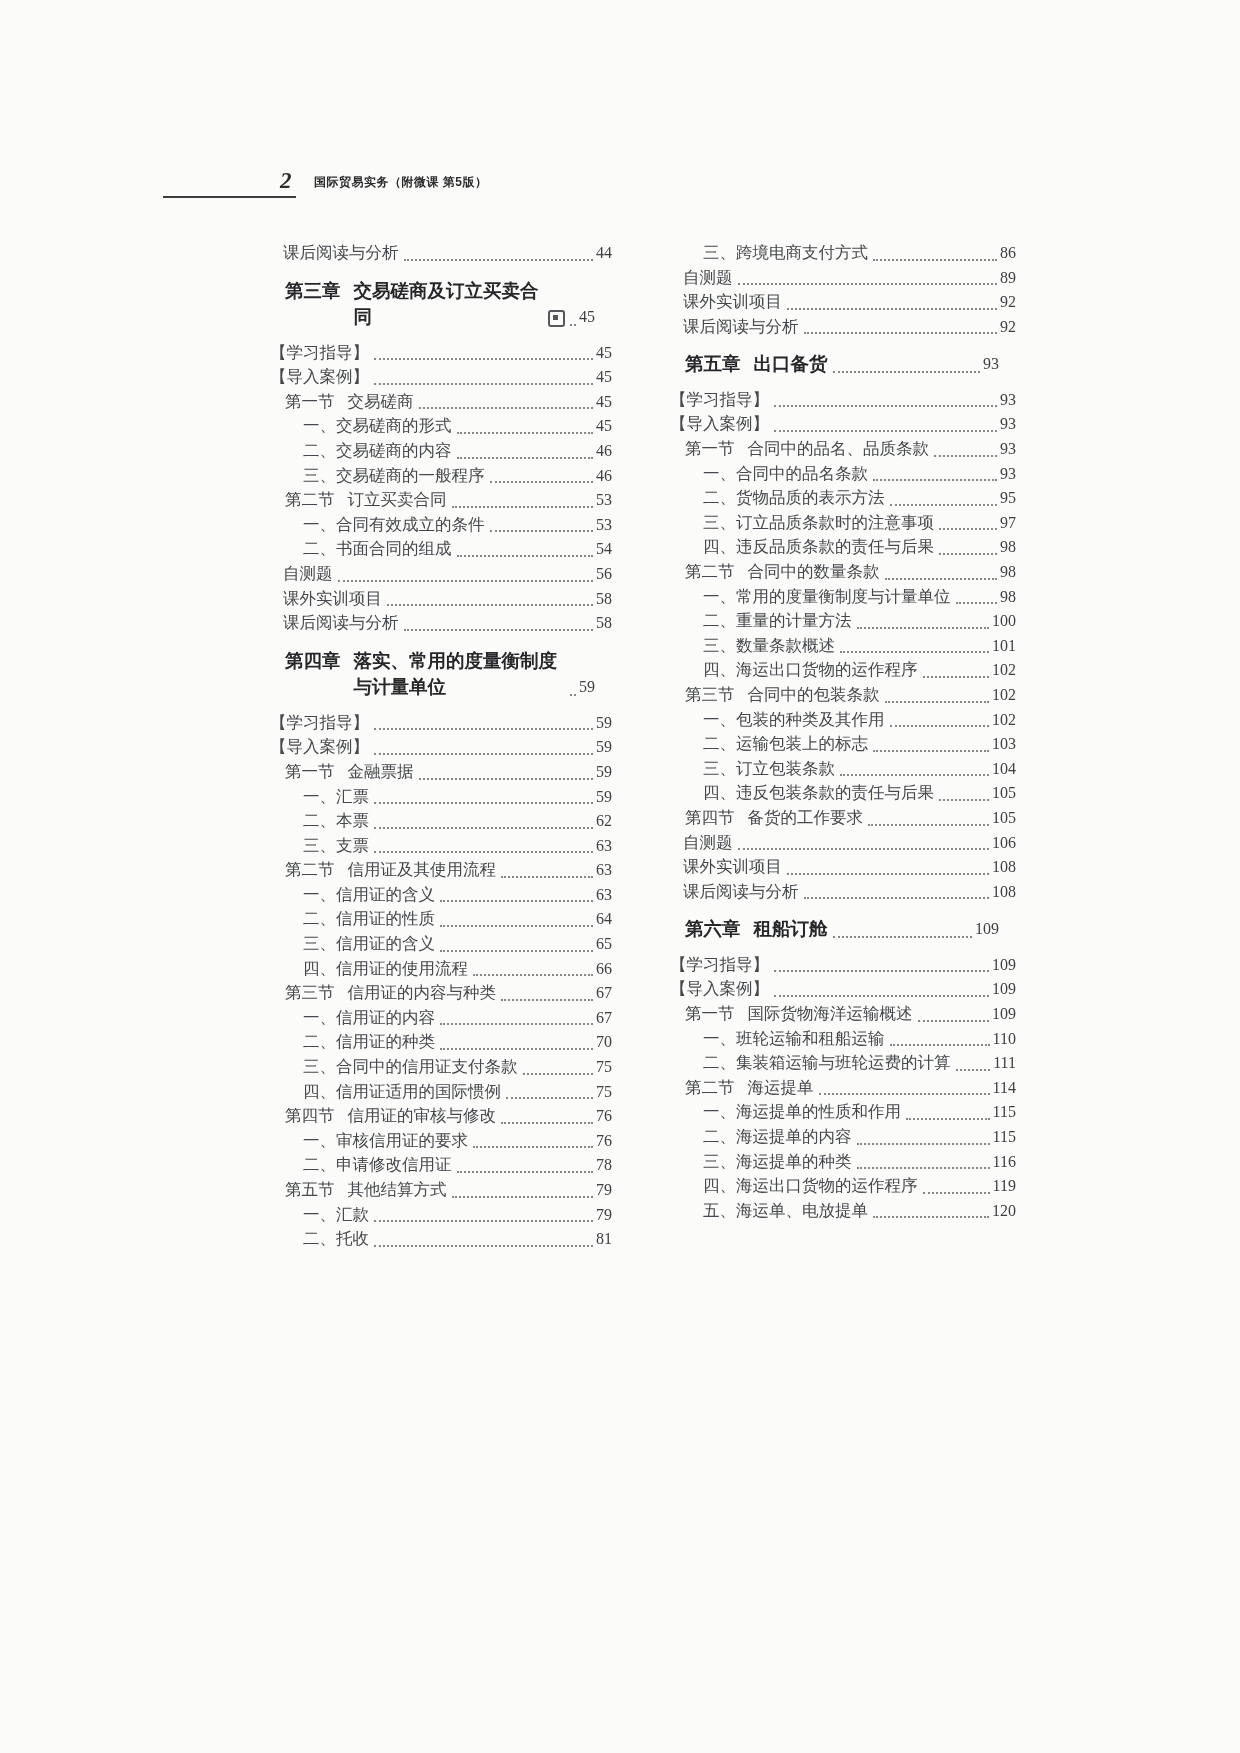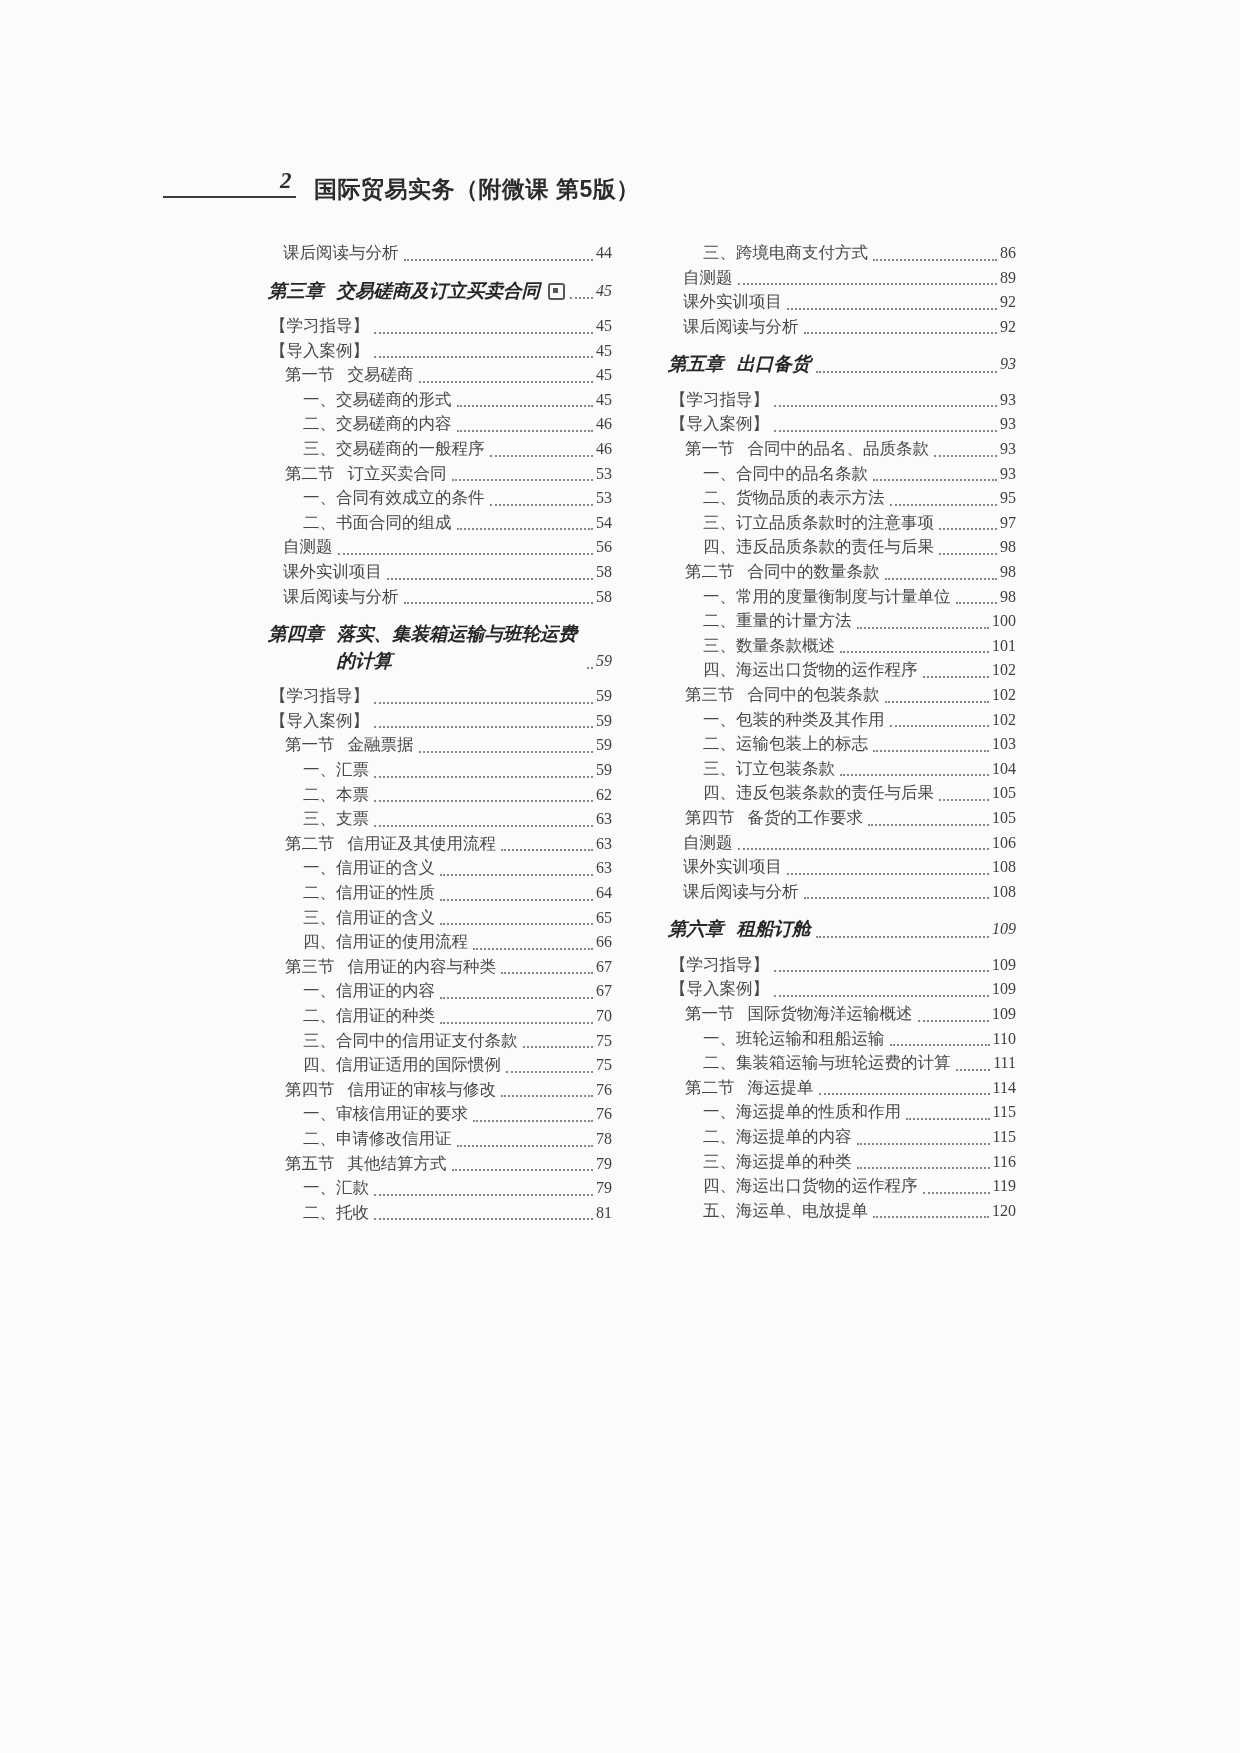--- a/index.html
+++ b/index.html
@@ -20,21 +20,21 @@
     width:133px; height:2px; background:#3b3b3d;
   }
   .hdr-num {
     position:absolute; left:280px; top:168px;
     font-family:"Liberation Serif","DejaVu Serif",serif;
     font-style:italic; font-weight:700; font-size:23px; color:#2d2d2f;
   }
   .hdr-title {
     position:absolute; left:314px; top:174px;
     font-family:"Liberation Sans","DejaVu Sans",sans-serif;
-    font-weight:700; font-size:23px; letter-spacing:0.5px; color:#2b2c2e;
+    font-weight:700; font-size:12px; letter-spacing:0.5px; color:#2b2c2e;
   }
 
   
   .cols {
     position:absolute; left:268px; top:241px;
     display:flex; gap:56px; align-items:flex-start;
   }
   .col        { width:344px; }
   .col-right  { width:348px; }
 
@@ -47,21 +47,21 @@
   .leader {
     flex:1 1 auto; min-width:6px;
     margin:0 3px 5px 5px;
     border-bottom:2px dotted #85878a;
   }
   .pg { flex:none; font-size:16px; color:#3e4144; }
 
   .lvl-chapter {
     font-family:"Liberation Sans","DejaVu Sans",sans-serif;
     font-weight:700; font-size:18.5px; line-height:26.5px;
-    color:#26272a; margin:12px 0 10px;font-style:italic;
+    color:#26272a; margin:12px 17px 10px;
   }
   .lvl-chapter .pg { font-family:"Liberation Serif","DejaVu Serif",serif; font-weight:400; }
   .lvl-bracket { padding-left:2px;justify-content:space-between; }
   .lvl-section { padding-left:17px; }
   .lvl-misc    { padding-left:15px; }
   .lvl-sub     { padding-left:35px; }
 
   .vicon {
     flex:none; width:13px; height:13px;
     border:2px solid #55575b; border-radius:3px;
@@ -152,21 +152,21 @@
           <span class="leader"></span>
           <span class="pg">58</span>
         </div>
         <div class="row lvl-misc">
           <span class="title">课后阅读与分析</span>
           <span class="leader"></span>
           <span class="pg">58</span>
         </div>
         <div class="row lvl-chapter">
           <span class="label">第四章</span>
-          <span class="title">落实、集装箱运输与班轮运费的计算</span>
+          <span class="title">落实、常用的度量衡制度与计量单位</span>
           <span class="leader"></span>
           <span class="pg">59</span>
         </div>
         <div class="row lvl-bracket">
           <span class="title">【学习指导】</span>
           <span class="leader"></span>
           <span class="pg">59</span>
         </div>
         <div class="row lvl-bracket">
           <span class="title">【导入案例】</span>

